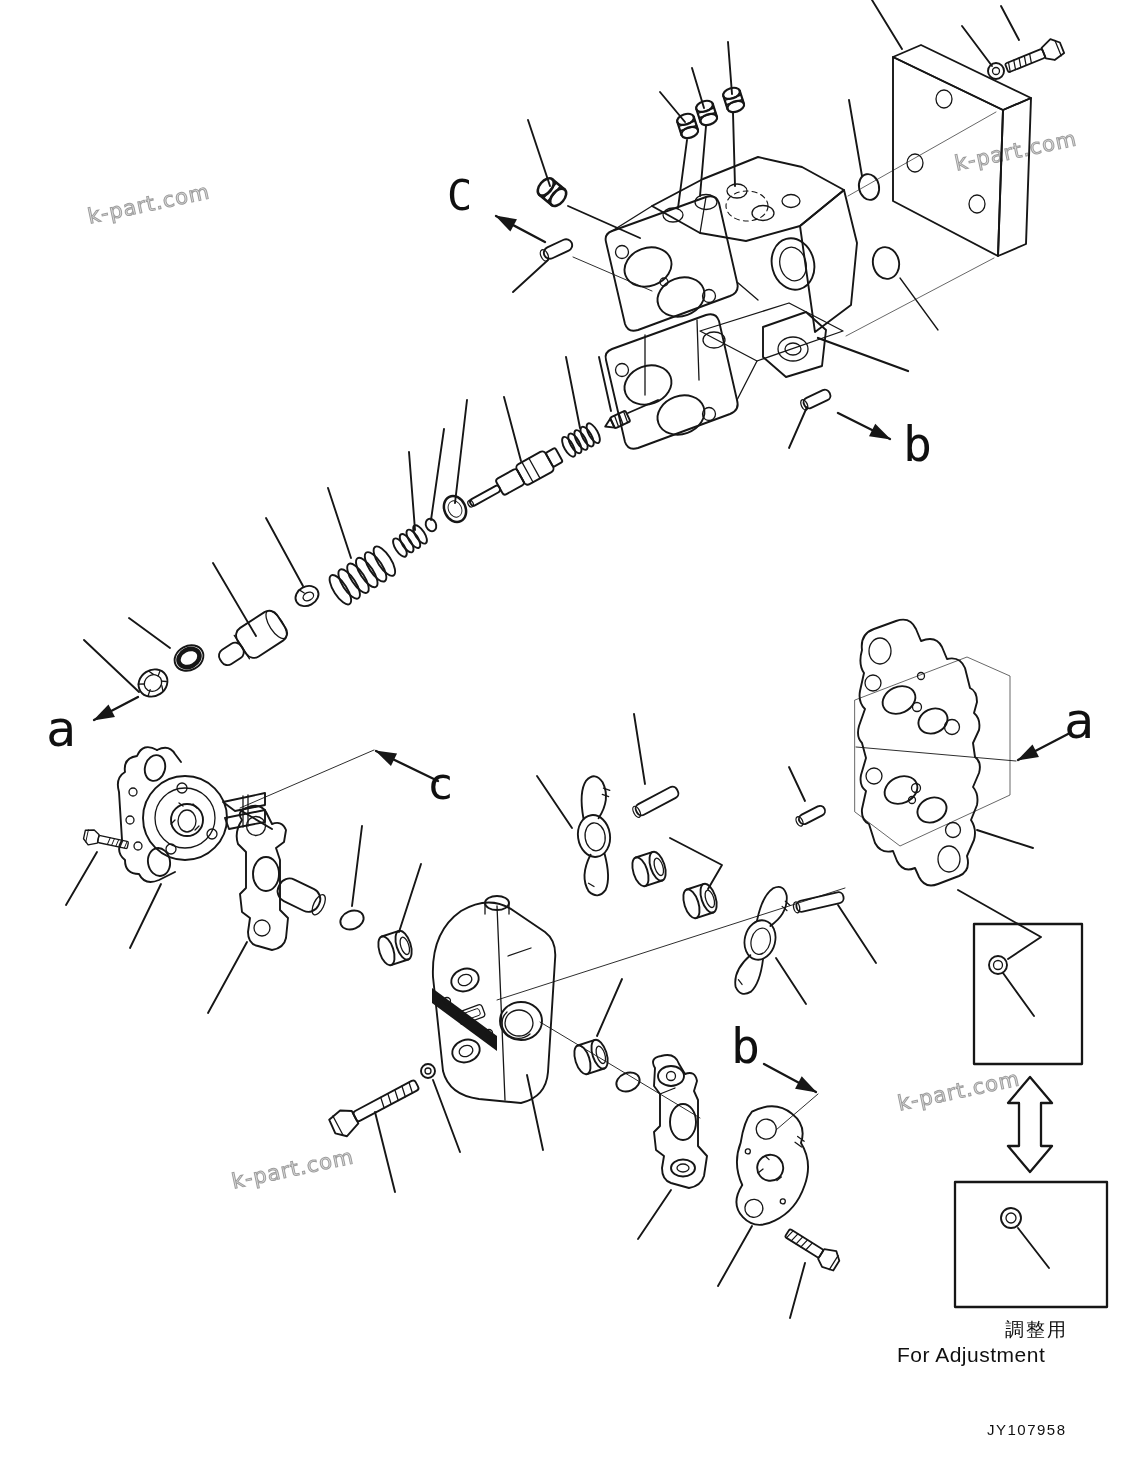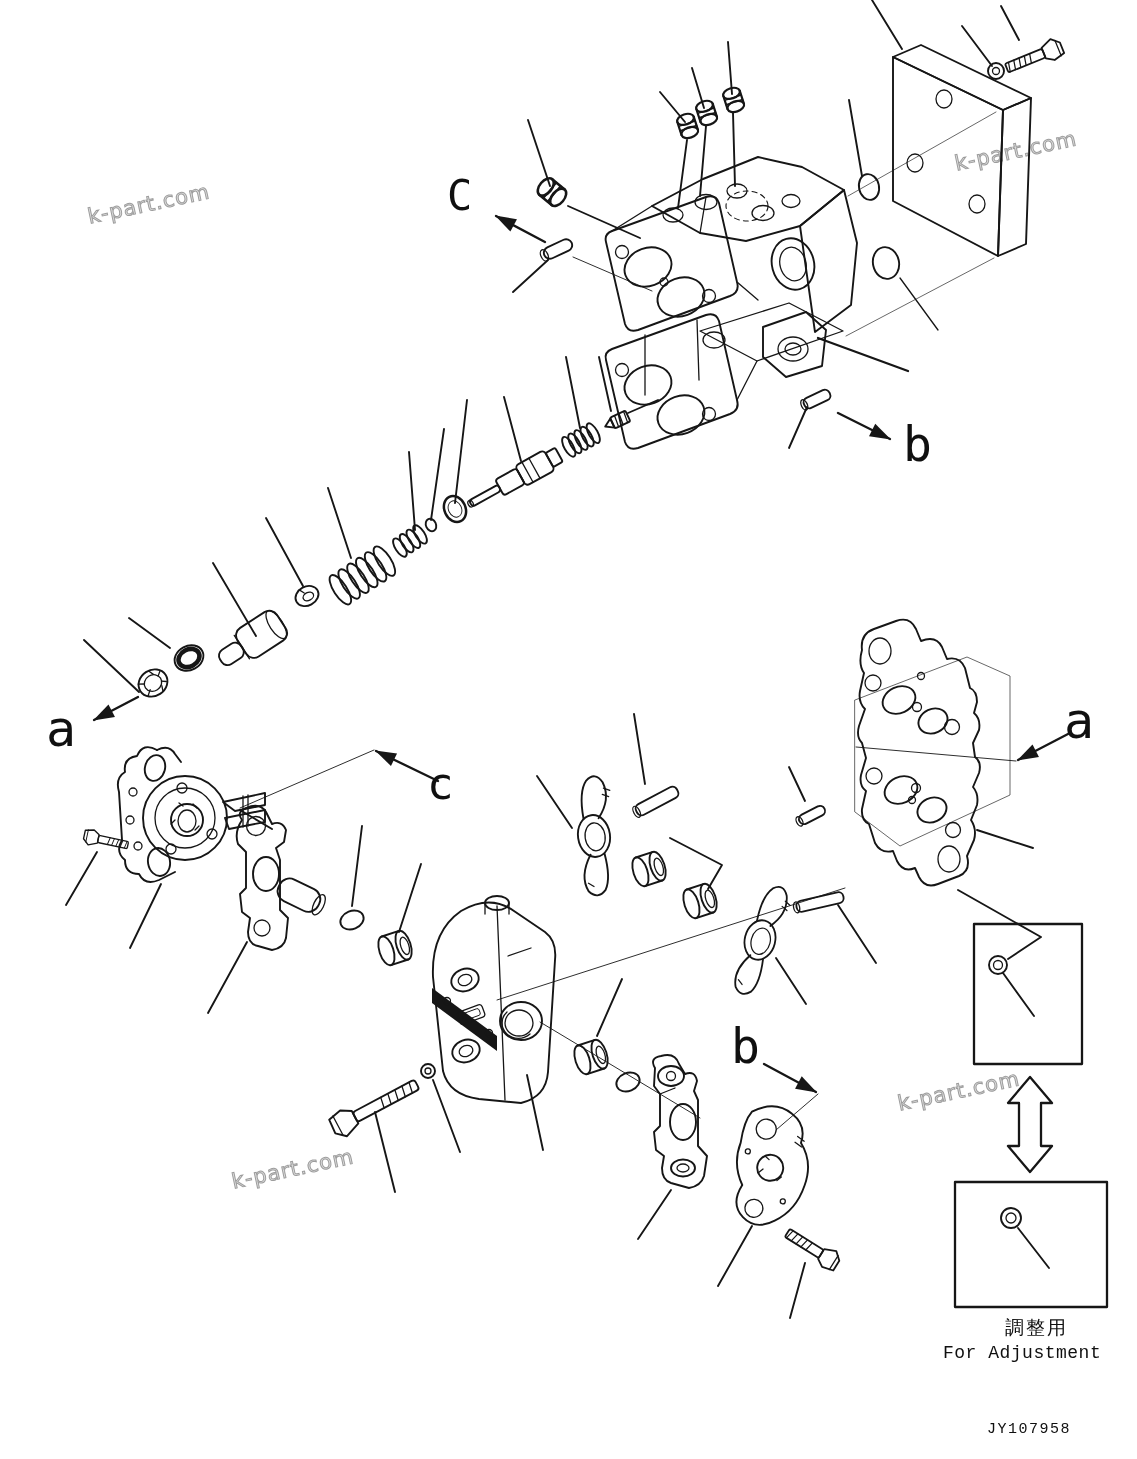--- a/index.html
+++ b/index.html
@@ -3,21 +3,21 @@
 <meta charset="utf-8">
 <style>
   html,body{margin:0;padding:0;background:#fff;}
   .stage{position:relative;width:1137px;height:1459px;background:#ffffff;overflow:hidden;
          font-family:"DejaVu Sans Mono", monospace;}
   .wm{position:absolute;font-family:"DejaVu Sans", sans-serif;
       color:rgba(145,145,145,0.30);-webkit-text-stroke:1px rgba(130,130,130,0.75);
       font-size:21px;letter-spacing:1px;white-space:nowrap;
       transform:rotate(-12deg);transform-origin:left center;}
   .lbl{position:absolute;color:#101010;line-height:1;font-family:"DejaVu Sans Mono", monospace;}
-  .note{position:absolute;color:#101010;line-height:1;font-family:Liberation Mono, monospace;white-space:nowrap;}
+  .note{position:absolute;color:#101010;line-height:1;font-family:Liberation Sans, sans-serif;white-space:nowrap;}
   svg{position:absolute;left:0;top:0;}
   svg path,svg line,svg ellipse,svg circle,svg rect,svg polygon,svg polyline{
      stroke:#161616;fill:none;stroke-width:1.9;stroke-linecap:round;stroke-linejoin:round;}
   svg .d{stroke-width:1.3}
   svg .t{stroke-width:0.9}
   svg .p{stroke-width:0.65}
   svg .h{stroke-width:2.3}
   svg .w25{stroke-width:2.5}
   svg .w45{stroke-width:4.5}
   svg .dash{stroke-dasharray:5 4;stroke-width:1.1}
@@ -461,16 +461,16 @@
   </svg>
 
   <div class="lbl" style="left:447px;top:175px;font-size:42px;">C</div>
   <div class="lbl" style="left:903px;top:420px;font-size:48px;">b</div>
   <div class="lbl" style="left:46px;top:704px;font-size:50px;">a</div>
   <div class="lbl" style="left:427px;top:762px;font-size:44px;">c</div>
   <div class="lbl" style="left:1064px;top:696px;font-size:50px;">a</div>
   <div class="lbl" style="left:731px;top:1022px;font-size:48px;">b</div>
 
   <div class="note" style="left:1005px;top:1320px;font-size:19px;letter-spacing:2px;">調整用</div>
-  <div class="note" style="left:943px;top:1344px;font-size:18px;letter-spacing:0.5px;">For Adjustment</div>
+  <div class="note" style="left:897px;top:1344px;font-size:21px;letter-spacing:0.5px;">For Adjustment</div>
   <div class="note" style="left:987px;top:1410px;font-size:15px;letter-spacing:1.5px;margin-top:12px;">JY107958</div>
 
 </div>
 
 </body></html>

